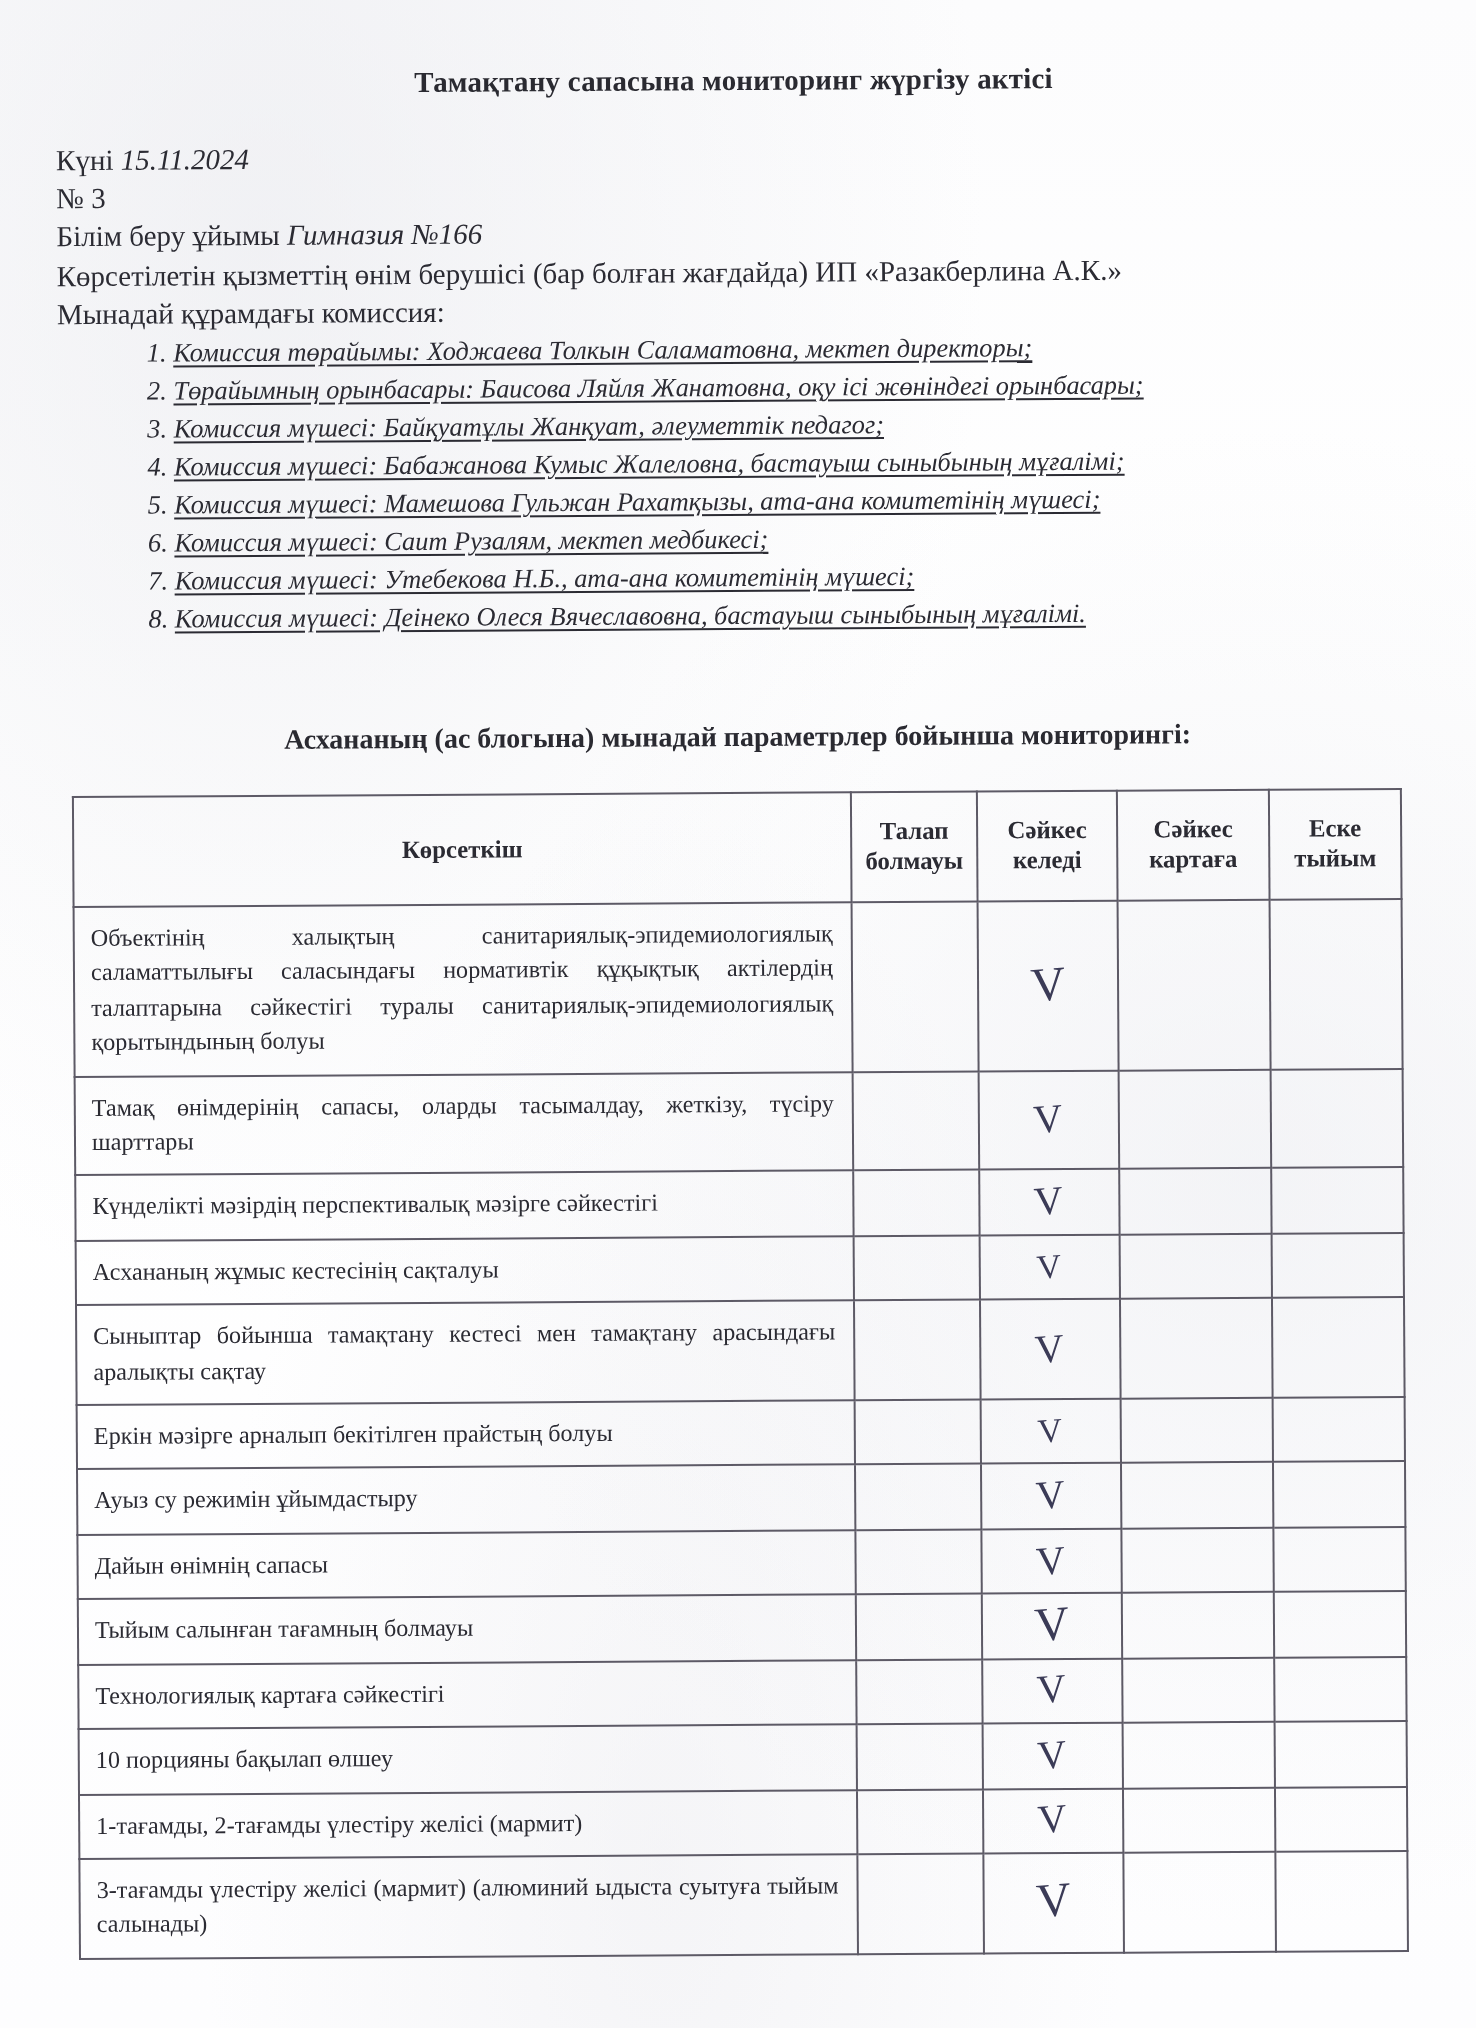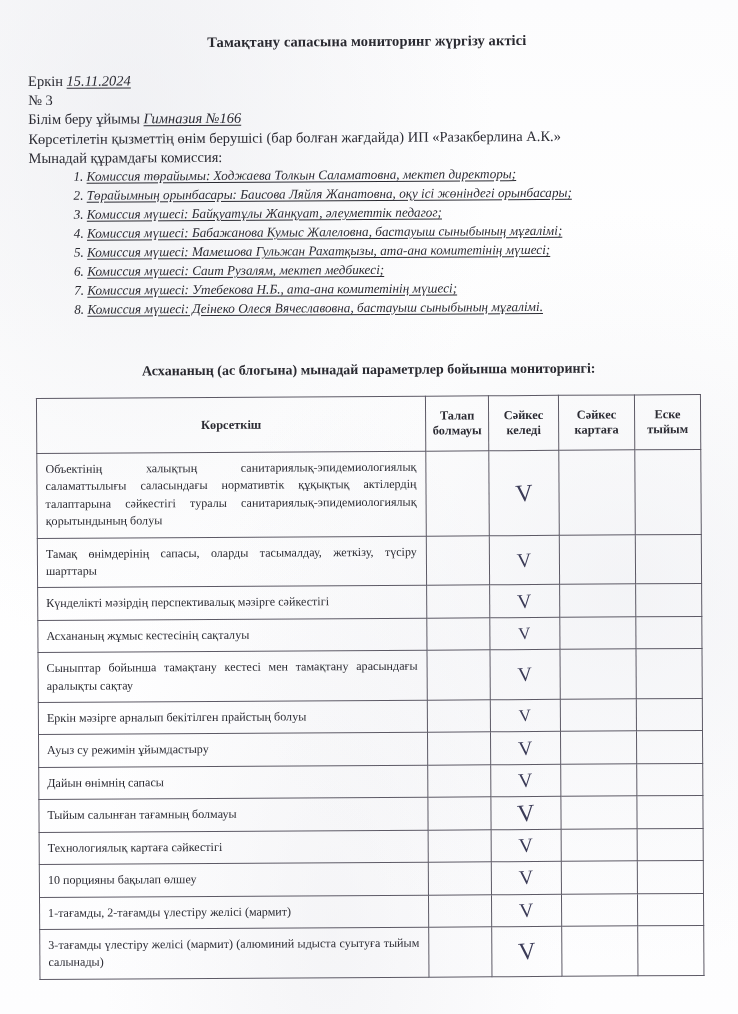--- a/index.html
+++ b/index.html
@@ -48,21 +48,20 @@
     position: absolute;
     left: 30px;
     top: 70px;
     font-size: 14.5px;
     line-height: 19.2px;
     color: #2b2b33;
   }
   .meta .line { white-space: nowrap; }
   .fill {
     font-style: italic;
-    text-decoration: underline;
     text-underline-offset: 2px;
   }
 
   .commission-list {
     position: absolute;
     left: 60px;
     top: 166px;
     width: 660px;
     margin: 0;
     padding: 0 0 0 28px;
@@ -147,21 +146,21 @@
 </head>
 <body>
 
 <div class="page">
   <div class="scan">
 
     <div class="doc-title">Тамақтану сапасына мониторинг жүргізу актісі</div>
 
     <div class="meta">
       <div class="line">
-        <span>Еркін</span>
+        <span>Күні</span>
         <span class="fill">15.11.2024</span>
       </div>
       <div class="line">№ 3</div>
       <div class="line">
         <span>Білім беру ұйымы</span>
         <span class="fill">Гимназия №166</span>
       </div>
       <div class="line">Көрсетілетін қызметтің өнім берушісі  (бар болған жағдайда) ИП «Разакберлина А.К.»</div>
       <div class="line">Мынадай құрамдағы комиссия:</div>
     </div>

